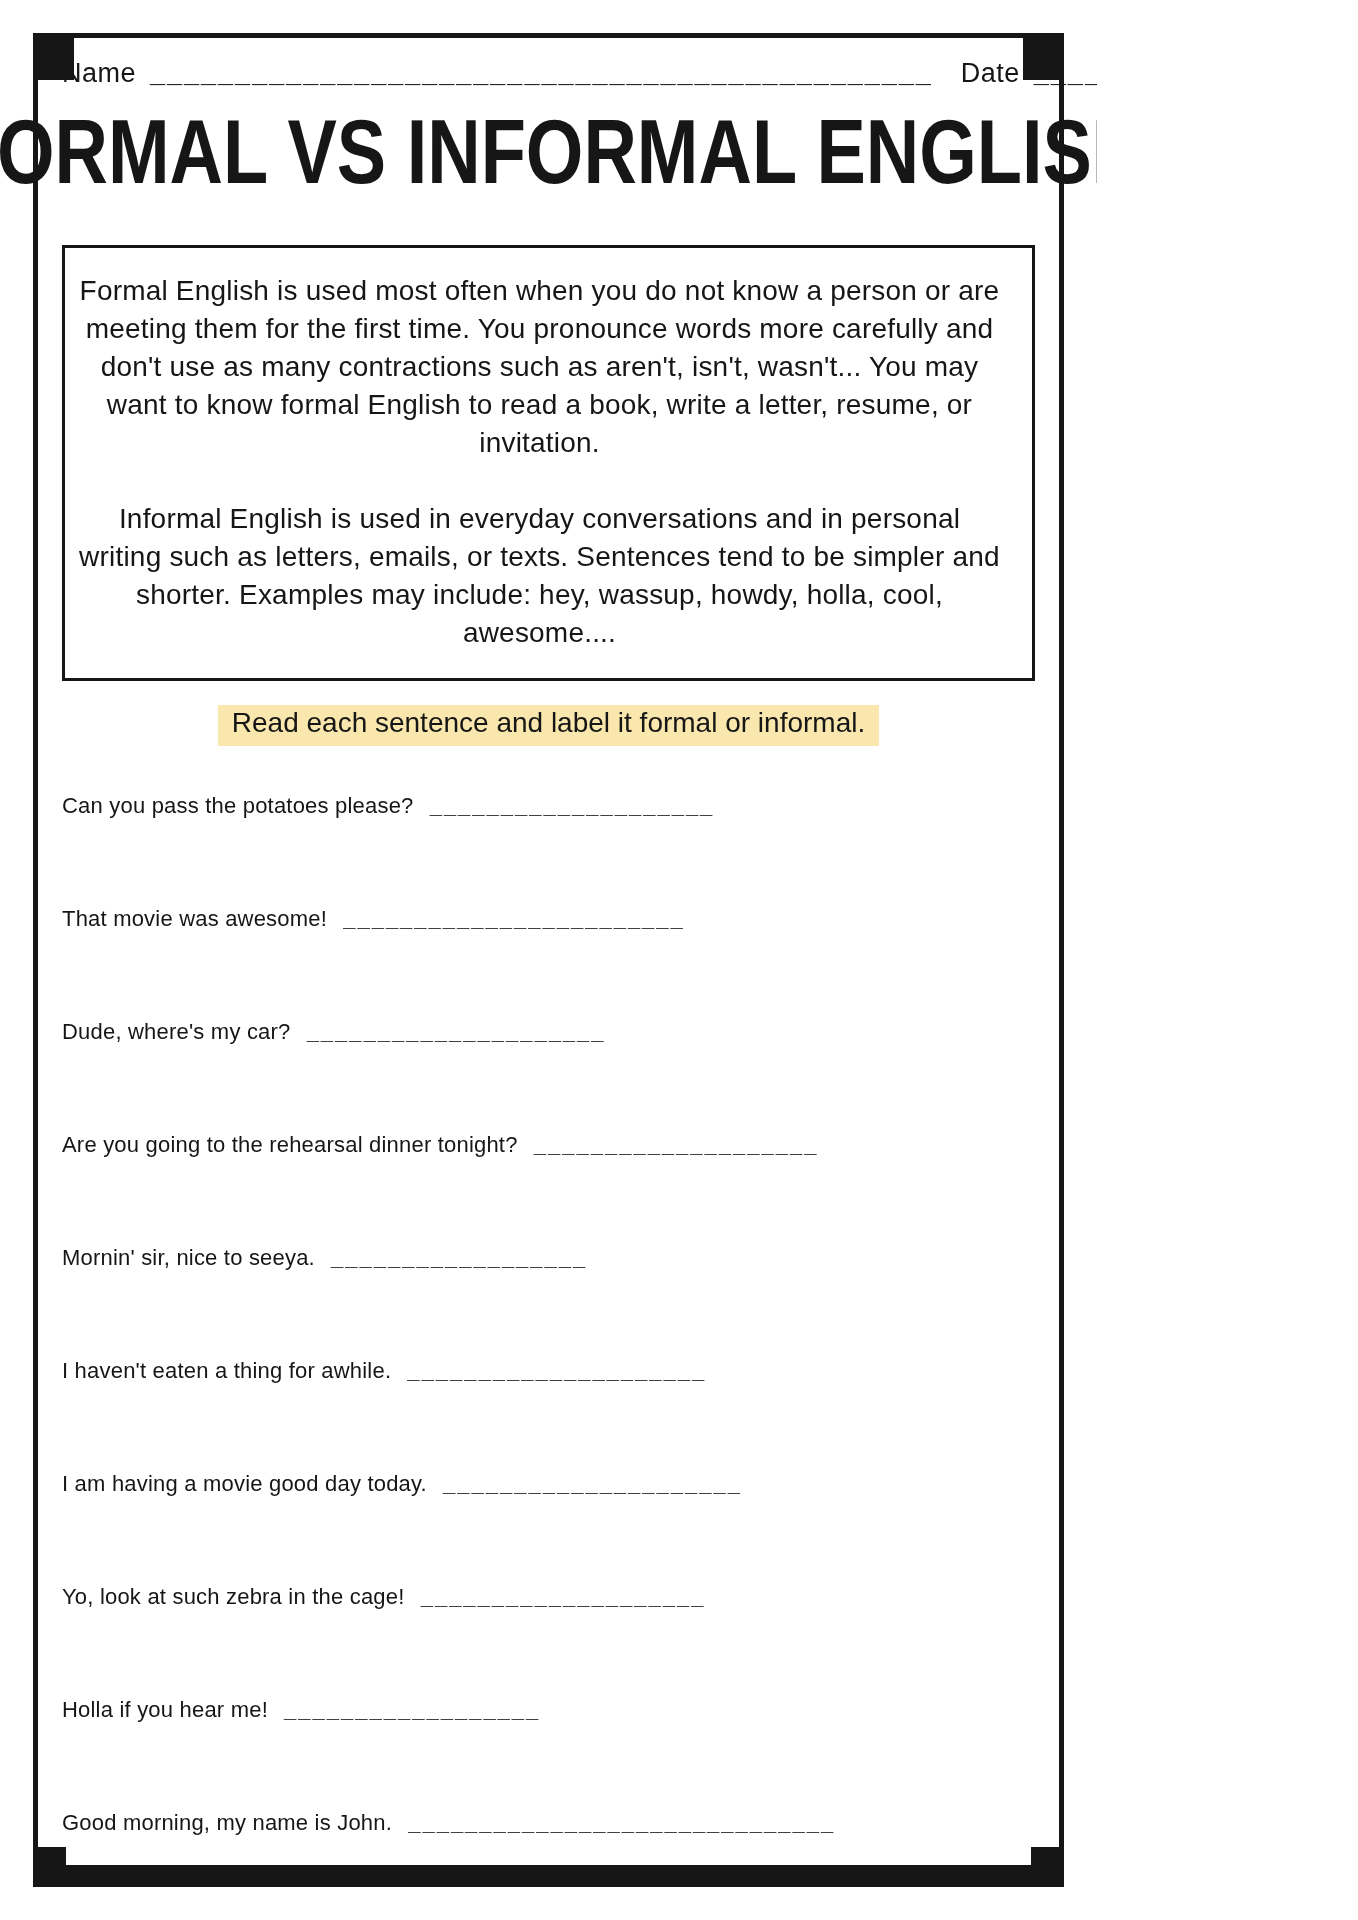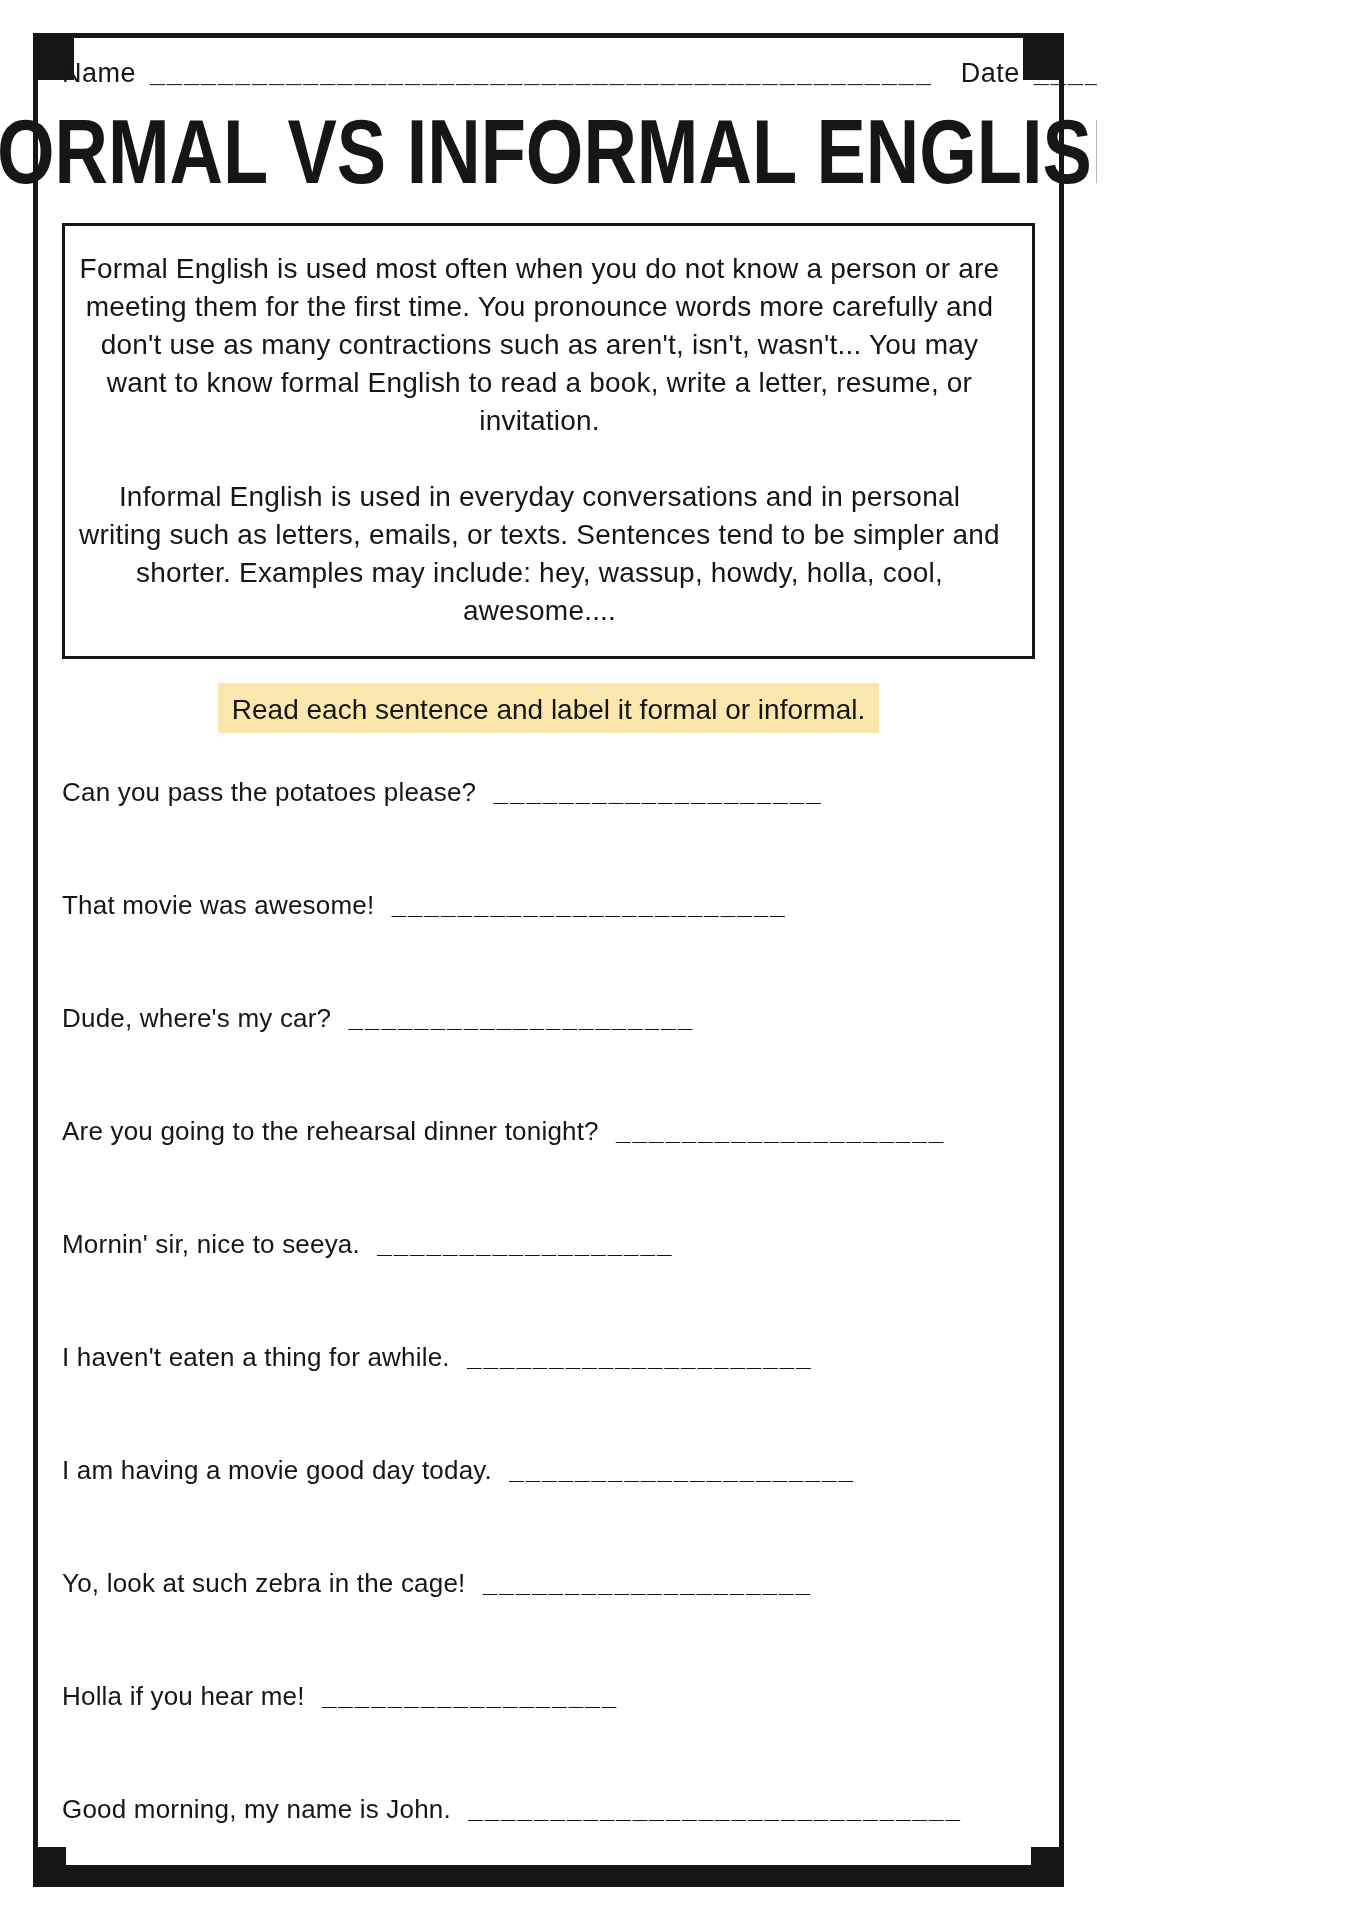--- a/index.html
+++ b/index.html
@@ -66,47 +66,47 @@
     display: inline-block;
     font-size: 74px;
     font-weight: 700;
     letter-spacing: 0px;
     transform: scaleY(1.22);
     transform-origin: center;
     white-space: nowrap;
   }
 
   .intro-box {
-    margin-top: 24px;
+    margin-top: 46px;
     border: 3px solid #161616;
     padding: 24px 30px 26px 12px;
     text-align: center;
   }
   .intro-box p {
     margin: 0 auto;
     max-width: 950px;
     font-size: 28px;
     line-height: 38px;
     letter-spacing: 0.2px;
   }
   .intro-box p + p { margin-top: 38px; }
 
   .instruction {
     margin-top: 24px;
     text-align: center;
     font-size: 28px;
   }
   .instruction .highlight {
     display: inline-block;
-    padding: 11px 14px 7px 14px;
+    padding: 2px 14px 7px 14px;
   }
 
   .sentence-list { margin-top: 44px; }
   .sentence-row {
-    font-size: 26px;
+    font-size: 22px;
     line-height: 31px;
     margin-bottom: 82px;
     white-space: nowrap;
   }
   .sentence-row .s-text { letter-spacing: 0.2px; }
   .sentence-row .s-blank { margin-left: 10px; }
 </style>
 </head>
 <body>
 

